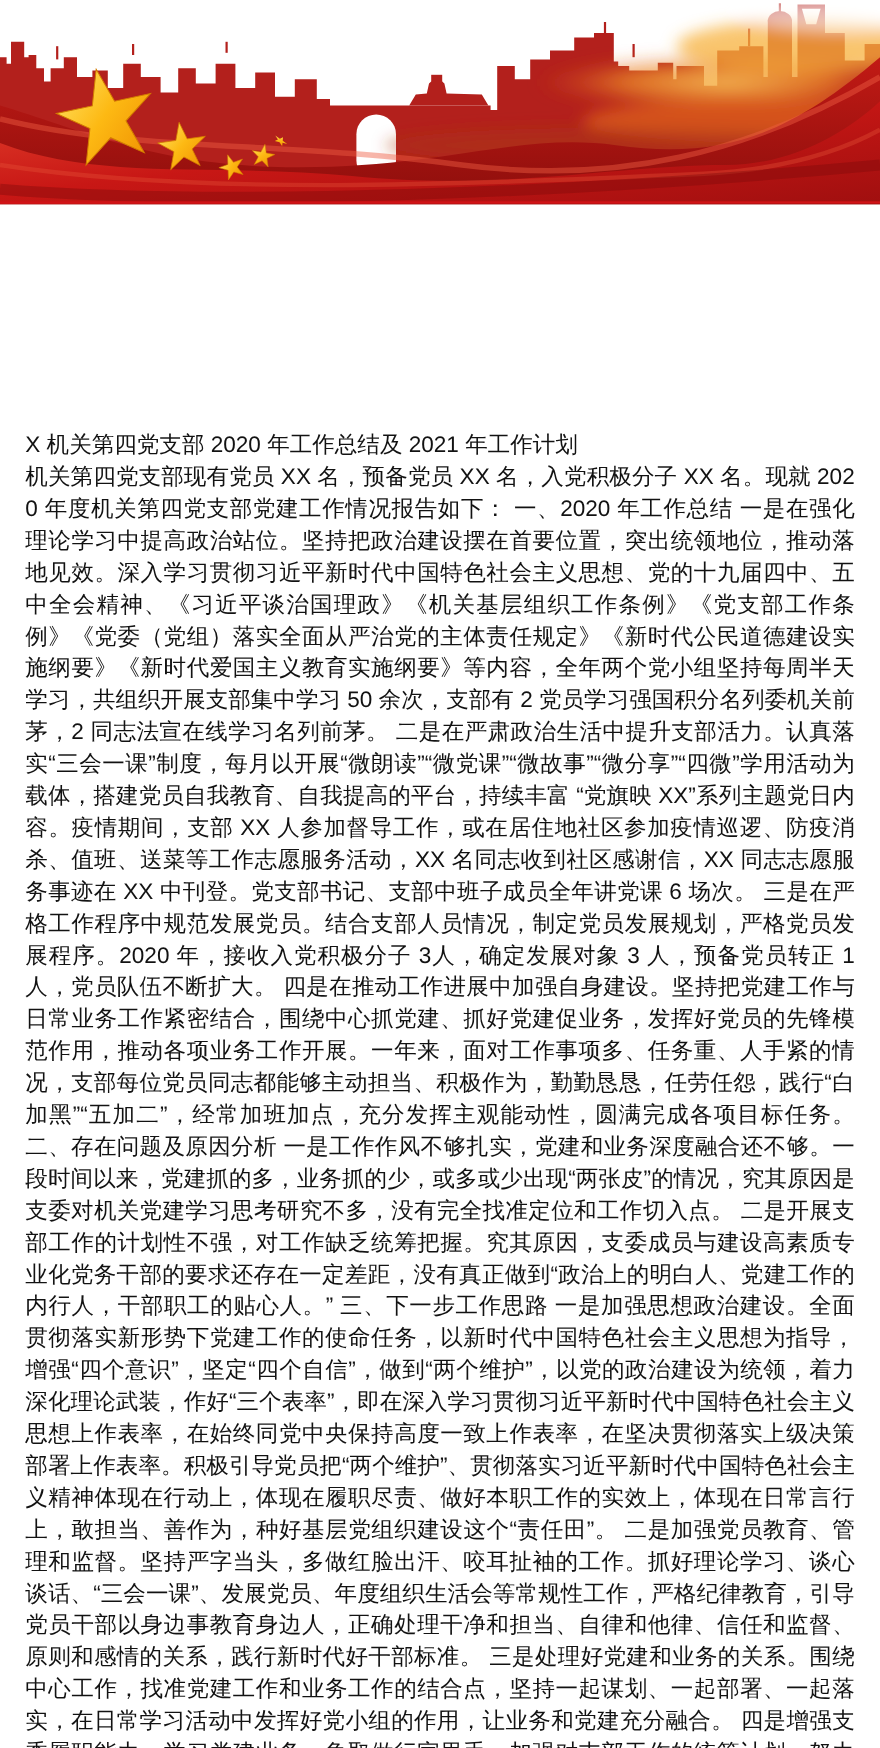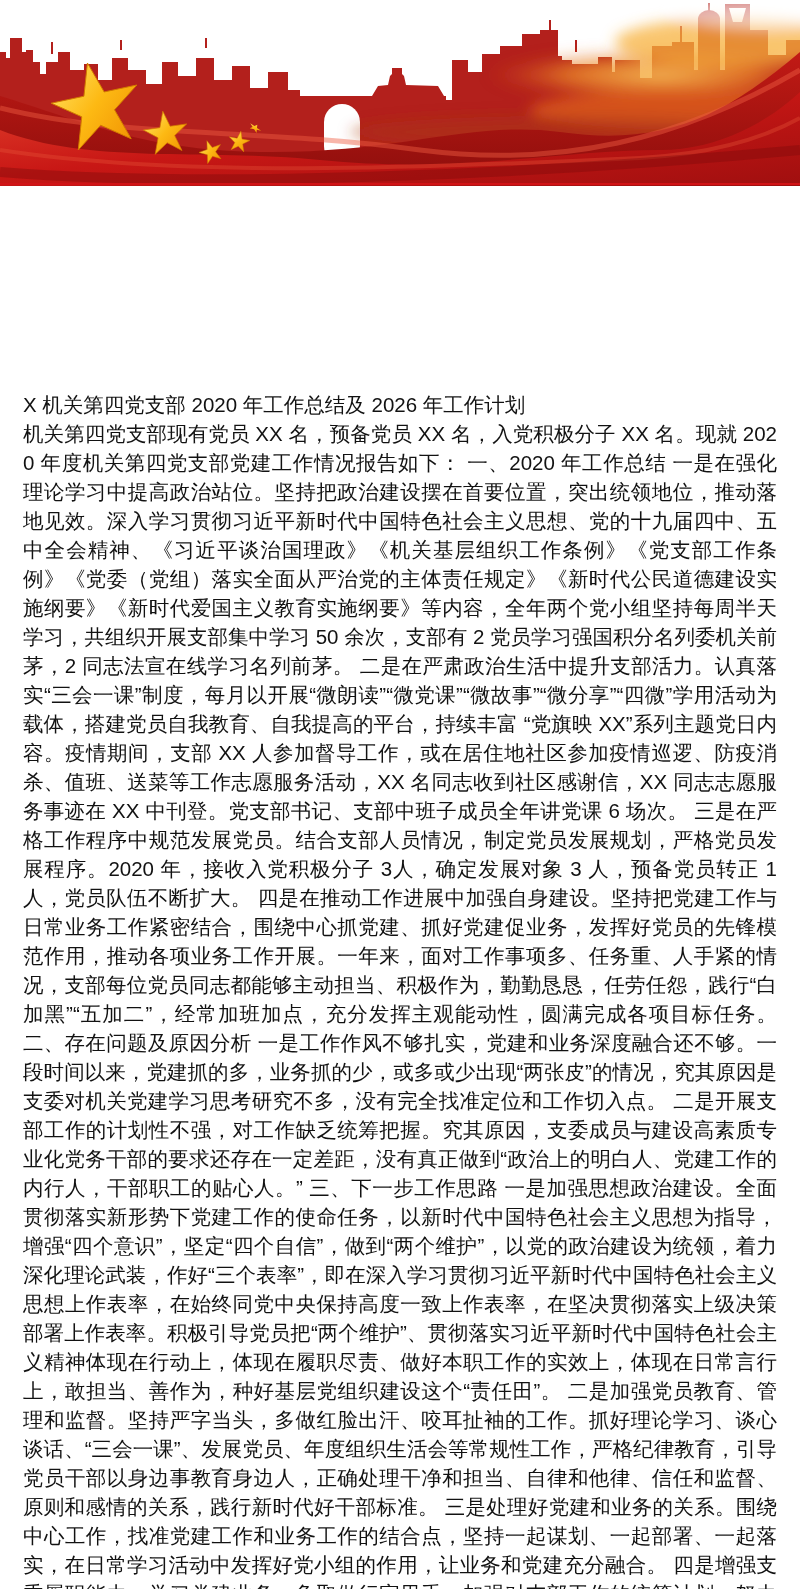--- a/index.html
+++ b/index.html
@@ -115,17 +115,17 @@
         <polygon points="0,-1 0.225,-0.309 0.951,-0.309 0.364,0.118 0.588,0.809 0,0.382 -0.588,0.809 -0.364,0.118 -0.951,-0.309 -0.225,-0.309" transform="translate(211,152) rotate(-20) scale(12)" fill="url(#gStar)" stroke="#d27c00" stroke-width="0.04"></polygon>
         <polygon points="0,-1 0.225,-0.309 0.951,-0.309 0.364,0.118 0.588,0.809 0,0.382 -0.588,0.809 -0.364,0.118 -0.951,-0.309 -0.225,-0.309" transform="translate(239,142) rotate(10) scale(11)" fill="url(#gStar)" stroke="#d27c00" stroke-width="0.04"></polygon>
         <polygon points="0,-1 0.225,-0.309 0.951,-0.309 0.364,0.118 0.588,0.809 0,0.382 -0.588,0.809 -0.364,0.118 -0.951,-0.309 -0.225,-0.309" transform="translate(255,128) rotate(35) scale(7,4)" fill="url(#gStar)"></polygon>
       </g>
 
       <rect x="0" y="183" width="800" height="2" fill="#d11316"></rect>
     </svg>
   </div>
 
   <div class="content">
-    <h1 class="doc-title">X 机关第四党支部 2020 年工作总结及 2026 年工作计划</h1>
+    <h1 class="doc-title">X 机关第四党支部 2020 年工作总结及 2021 年工作计划</h1>
     <p class="doc-body">机关第四党支部现有党员 XX 名，预备党员 XX 名，入党积极分子 XX 名。现就 2020 年度机关第四党支部党建工作情况报告如下： 一、2020 年工作总结 一是在强化理论学习中提高政治站位。坚持把政治建设摆在首要位置，突出统领地位，推动落地见效。深入学习贯彻习近平新时代中国特色社会主义思想、党的十九届四中、五中全会精神、《习近平谈治国理政》《机关基层组织工作条例》《党支部工作条例》《党委（党组）落实全面从严治党的主体责任规定》《新时代公民道德建设实施纲要》《新时代爱国主义教育实施纲要》等内容，全年两个党小组坚持每周半天学习，共组织开展支部集中学习 50 余次，支部有 2 党员学习强国积分名列委机关前茅，2 同志法宣在线学习名列前茅。 二是在严肃政治生活中提升支部活力。认真落实“三会一课”制度，每月以开展“微朗读”“微党课”“微故事”“微分享”“四微”学用活动为载体，搭建党员自我教育、自我提高的平台，持续丰富 “党旗映 XX”系列主题党日内容。疫情期间，支部 XX 人参加督导工作，或在居住地社区参加疫情巡逻、防疫消杀、值班、送菜等工作志愿服务活动，XX 名同志收到社区感谢信，XX 同志志愿服务事迹在 XX 中刊登。党支部书记、支部中班子成员全年讲党课 6 场次。 三是在严格工作程序中规范发展党员。结合支部人员情况，制定党员发展规划，严格党员发展程序。2020 年，接收入党积极分子 3人，确定发展对象 3 人，预备党员转正 1 人，党员队伍不断扩大。 四是在推动工作进展中加强自身建设。坚持把党建工作与日常业务工作紧密结合，围绕中心抓党建、抓好党建促业务，发挥好党员的先锋模范作用，推动各项业务工作开展。一年来，面对工作事项多、任务重、人手紧的情况，支部每位党员同志都能够主动担当、积极作为，勤勤恳恳，任劳任怨，践行“白加黑”“五加二”，经常加班加点，充分发挥主观能动性，圆满完成各项目标任务。 二、存在问题及原因分析 一是工作作风不够扎实，党建和业务深度融合还不够。一段时间以来，党建抓的多，业务抓的少，或多或少出现“两张皮”的情况，究其原因是支委对机关党建学习思考研究不多，没有完全找准定位和工作切入点。 二是开展支部工作的计划性不强，对工作缺乏统筹把握。究其原因，支委成员与建设高素质专业化党务干部的要求还存在一定差距，没有真正做到“政治上的明白人、党建工作的内行人，干部职工的贴心人。” 三、下一步工作思路 一是加强思想政治建设。全面贯彻落实新形势下党建工作的使命任务，以新时代中国特色社会主义思想为指导，增强“四个意识”，坚定“四个自信”，做到“两个维护”，以党的政治建设为统领，着力深化理论武装，作好“三个表率”，即在深入学习贯彻习近平新时代中国特色社会主义思想上作表率，在始终同党中央保持高度一致上作表率，在坚决贯彻落实上级决策部署上作表率。积极引导党员把“两个维护”、贯彻落实习近平新时代中国特色社会主义精神体现在行动上，体现在履职尽责、做好本职工作的实效上，体现在日常言行上，敢担当、善作为，种好基层党组织建设这个“责任田”。 二是加强党员教育、管理和监督。坚持严字当头，多做红脸出汗、咬耳扯袖的工作。抓好理论学习、谈心谈话、“三会一课”、发展党员、年度组织生活会等常规性工作，严格纪律教育，引导党员干部以身边事教育身边人，正确处理干净和担当、自律和他律、信任和监督、原则和感情的关系，践行新时代好干部标准。 三是处理好党建和业务的关系。围绕中心工作，找准党建工作和业务工作的结合点，坚持一起谋划、一起部署、一起落实，在日常学习活动中发挥好党小组的作用，让业务和党建充分融合。 四是增强支委履职能力。学习党建业务，争取做行家里手。加强对支部工作的统筹计划，努力发挥党支部战斗堡垒作用。</p>
   </div>
 
 </div>
 
 </body></html>

